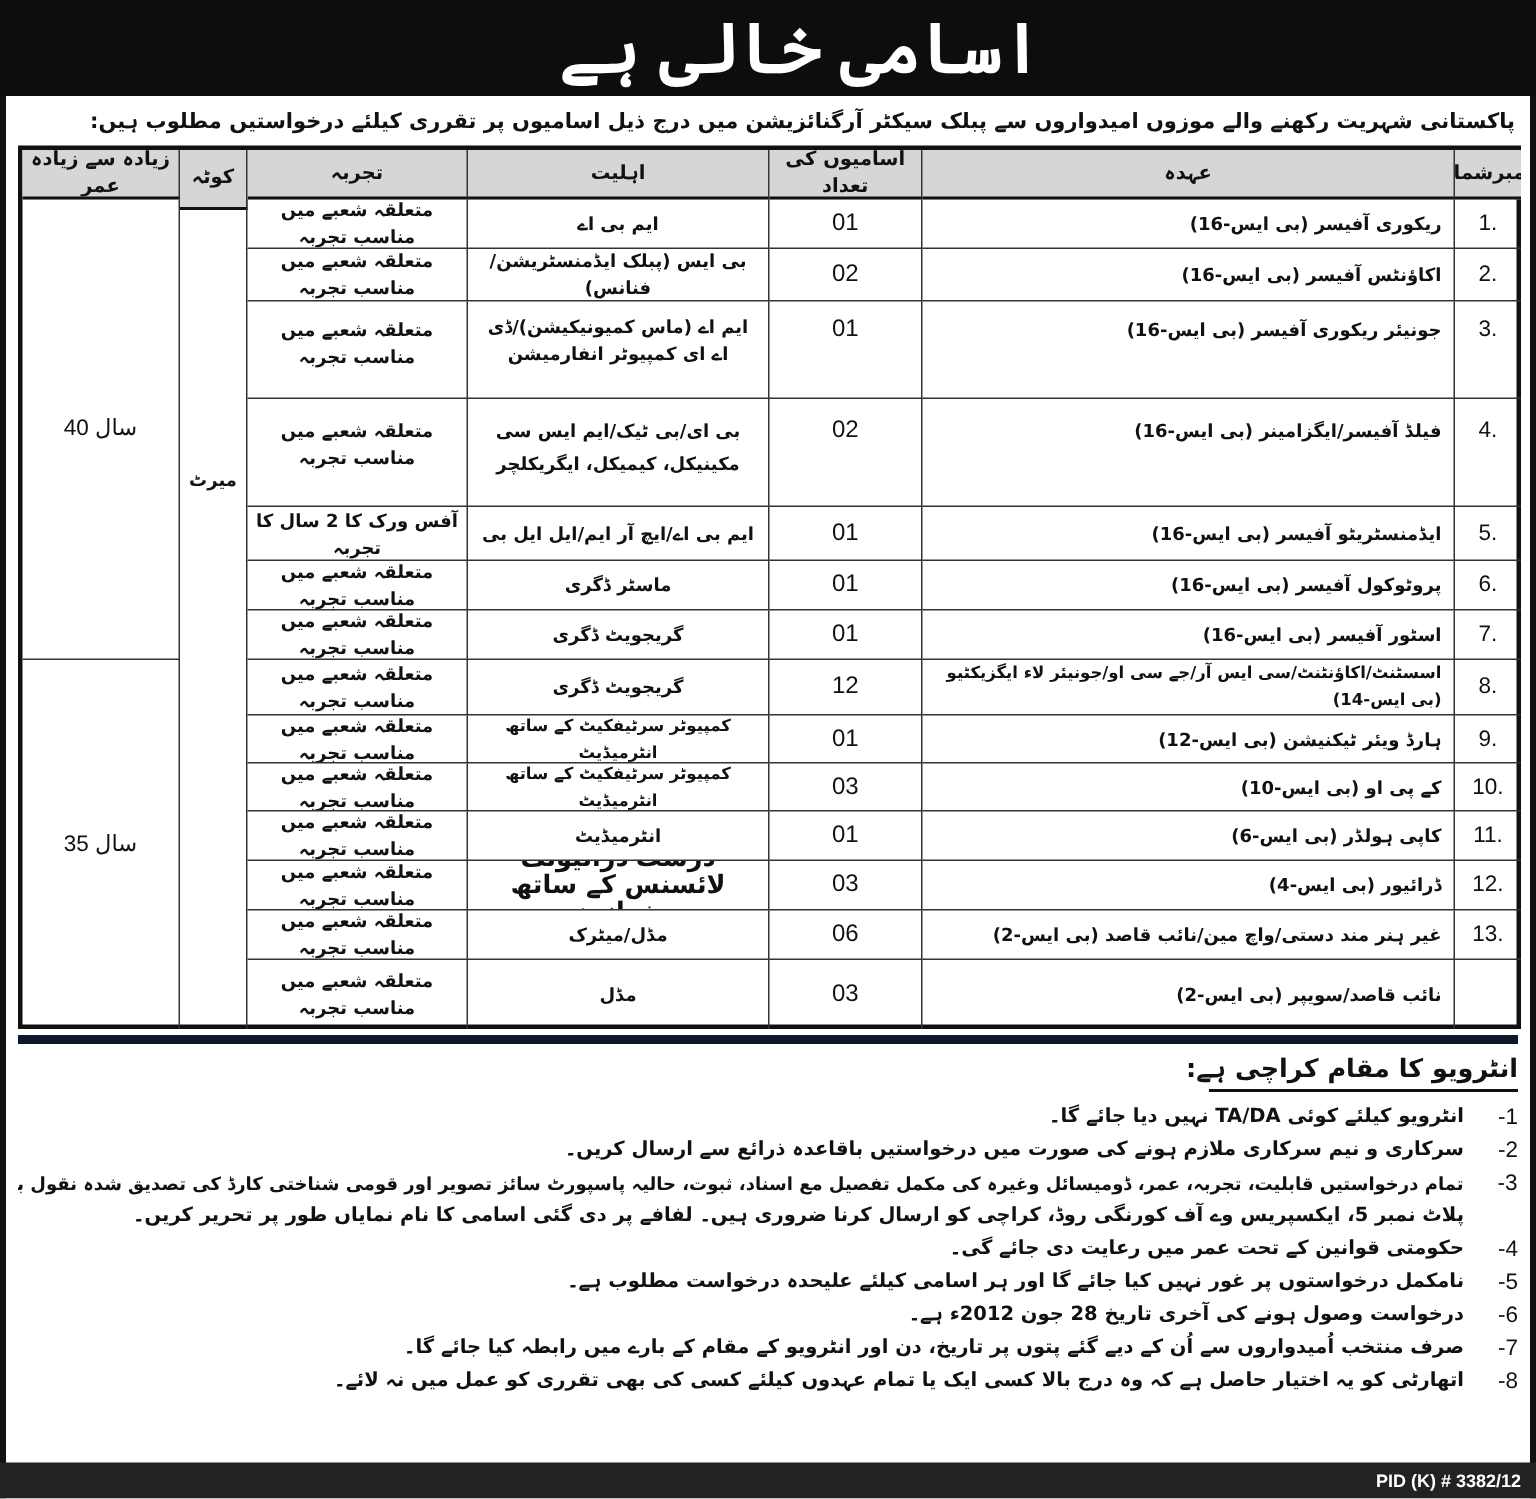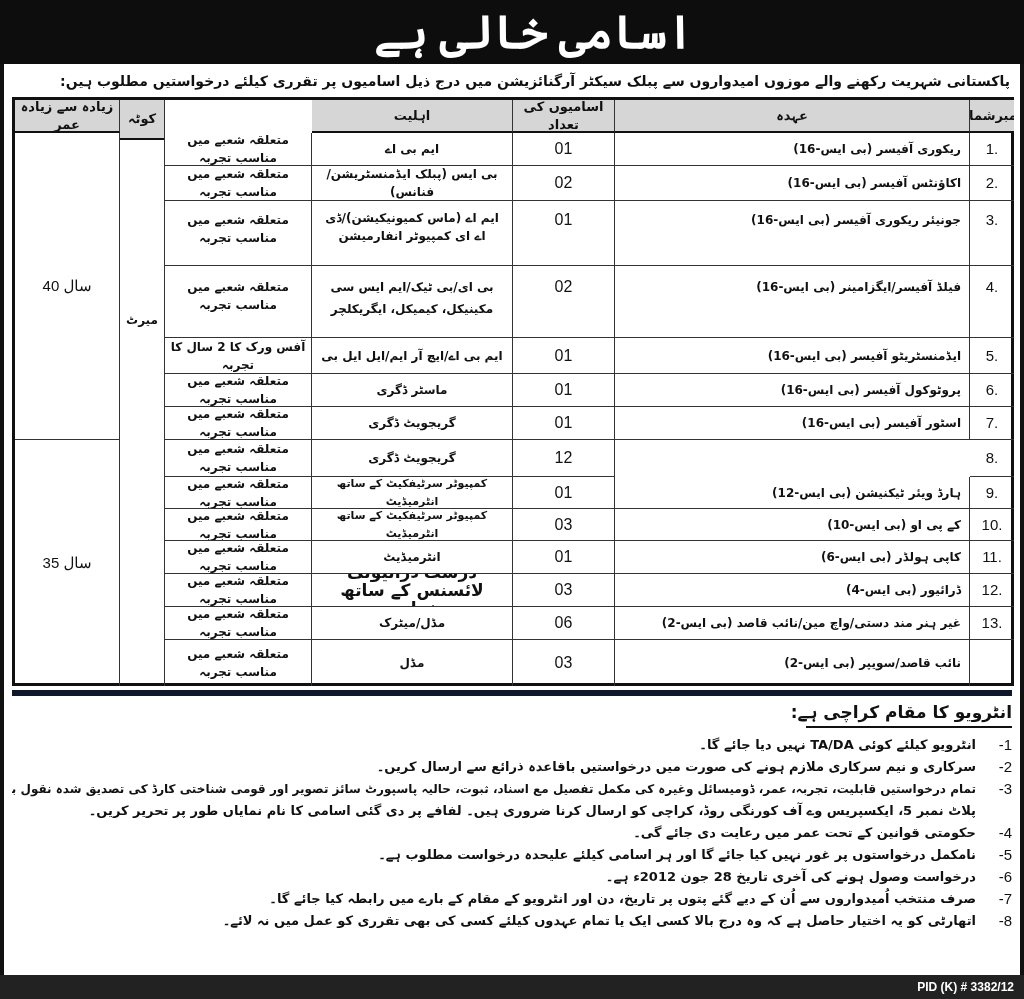--- a/index.html
+++ b/index.html
@@ -3,21 +3,21 @@
 <meta charset="utf-8">
 <style>
   * { box-sizing: border-box; margin: 0; padding: 0; }
   html, body { width: 1024px; height: 999px; background: #fff; overflow: hidden; }
   body { font-family: "DejaVu Sans", sans-serif; color: #111; position: relative; }
 
   .frame { position: absolute; left: 0; top: 0; width: 1024px; height: 999px; border-left: 4px solid #111; border-right: 4px solid #111; }
 
   .banner { position: absolute; left: 0; top: 0; width: 1024px; height: 64px; background: #0d0d0d; color: #fff;
     display: flex; align-items: center; justify-content: center; }
-  .banner-title { font-family: Liberation Serif, serif; font-weight: bold; font-size: 46px; letter-spacing: 6px; direction: rtl; margin-left: 44px; }
+  .banner-title { font-family: Liberation Sans, sans-serif; font-weight: bold; font-size: 46px; letter-spacing: 6px; direction: rtl; margin-left: 44px; }
 
   .intro { position: absolute; top: 70px; right: 14px; left: 14px; height: 22px; direction: rtl; 
     font-size: 14px; font-weight: bold; line-height: 22px; white-space: nowrap; overflow: hidden; }
 
   .tbl { position: absolute; left: 12px; top: 97px; width: 1002px; height: 589px; border: 3px solid #111; }
   .cell { position: absolute; border-right: 1px solid #333; border-bottom: 1px solid #333; overflow: hidden;
     display: flex; justify-content: center; text-align: center; direction: rtl; font-size: 12px; font-weight: bold; line-height: 18px; }
   .hdr { background: #d6d6d6; align-items: center; font-size: 13px; border-bottom: 2px solid #111; }
   .top { align-items: flex-start; padding-top: 6px; }
   .post { justify-content: flex-start; padding-right: 8px; text-align: right; }
@@ -47,20 +47,21 @@
 </div>
 
 <div class="intro">پاکستانی شہریت رکھنے والے موزوں امیدواروں سے پبلک سیکٹر آرگنائزیشن میں درج ذیل اسامیوں پر تقرری کیلئے درخواستیں مطلوب ہیں:</div>
 
 <div class="tbl">
 
   <div class="cell hdr" style="left:955px;top:0;width:44px;height:33px;border-right:none">نمبرشمار</div>
   <div class="cell hdr" style="left:600px;top:0;width:355px;height:33px">عہدہ</div>
   <div class="cell hdr" style="left:498px;top:0;width:102px;height:33px">اسامیوں کی تعداد</div>
   <div class="cell hdr" style="left:297px;top:0;width:201px;height:33px">اہلیت</div>
+  <div class="cell hdr" style="left:150px;top:0;width:147px;height:33px">تجربہ</div>
   <div class="cell hdr" style="left:105px;top:0;width:45px;height:40px">کوٹہ</div>
   <div class="cell hdr" style="left:0;top:0;width:105px;height:33px">زیادہ سے زیادہ عمر</div>
 
   <div class="cell mid num" style="left:0;top:33px;width:105px;height:307px;font-size:15px">40 سال</div>
   <div class="cell mid num" style="left:0;top:340px;width:105px;height:246px;font-size:15px;border-bottom:none">35 سال</div>
 
   <div class="cell mid" style="left:105px;top:33px;width:45px;height:553px;border-bottom:none;padding-bottom:180px">میرٹ</div>
 
   <div class="cell mid sn" style="left:955px;top:33px;width:44px;height:33px;border-right:none">1.</div>
   <div class="cell mid post" style="left:600px;top:33px;width:355px;height:33px">ریکوری آفیسر (بی ایس-16)</div>
@@ -98,20 +99,21 @@
   <div class="cell mid" style="left:297px;top:274px;width:201px;height:33px">ماسٹر ڈگری</div>
   <div class="cell mid" style="left:150px;top:274px;width:147px;height:33px">متعلقہ شعبے میں مناسب تجربہ</div>
 
   <div class="cell mid sn" style="left:955px;top:307px;width:44px;height:33px;border-right:none">7.</div>
   <div class="cell mid post" style="left:600px;top:307px;width:355px;height:33px">اسٹور آفیسر (بی ایس-16)</div>
   <div class="cell mid num" style="left:498px;top:307px;width:102px;height:33px">01</div>
   <div class="cell mid" style="left:297px;top:307px;width:201px;height:33px">گریجویٹ ڈگری</div>
   <div class="cell mid" style="left:150px;top:307px;width:147px;height:33px">متعلقہ شعبے میں مناسب تجربہ</div>
 
   <div class="cell mid sn" style="left:955px;top:340px;width:44px;height:37px;border-right:none">8.</div>
+  <div class="cell mid post" style="left:600px;top:340px;width:355px;height:37px;font-size:11px">اسسٹنٹ/اکاؤنٹنٹ/سی ایس آر/جے سی او/جونیئر لاء ایگزیکٹیو (بی ایس-14)</div>
   <div class="cell mid num" style="left:498px;top:340px;width:102px;height:37px">12</div>
   <div class="cell mid" style="left:297px;top:340px;width:201px;height:37px">گریجویٹ ڈگری</div>
   <div class="cell mid" style="left:150px;top:340px;width:147px;height:37px">متعلقہ شعبے میں مناسب تجربہ</div>
 
   <div class="cell mid sn" style="left:955px;top:377px;width:44px;height:32px;border-right:none">9.</div>
   <div class="cell mid post" style="left:600px;top:377px;width:355px;height:32px">ہارڈ ویئر ٹیکنیشن (بی ایس-12)</div>
   <div class="cell mid num" style="left:498px;top:377px;width:102px;height:32px">01</div>
   <div class="cell mid" style="left:297px;top:377px;width:201px;height:32px;font-size:11px">کمپیوٹر سرٹیفکیٹ کے ساتھ انٹرمیڈیٹ</div>
   <div class="cell mid" style="left:150px;top:377px;width:147px;height:32px">متعلقہ شعبے میں مناسب تجربہ</div>
 

